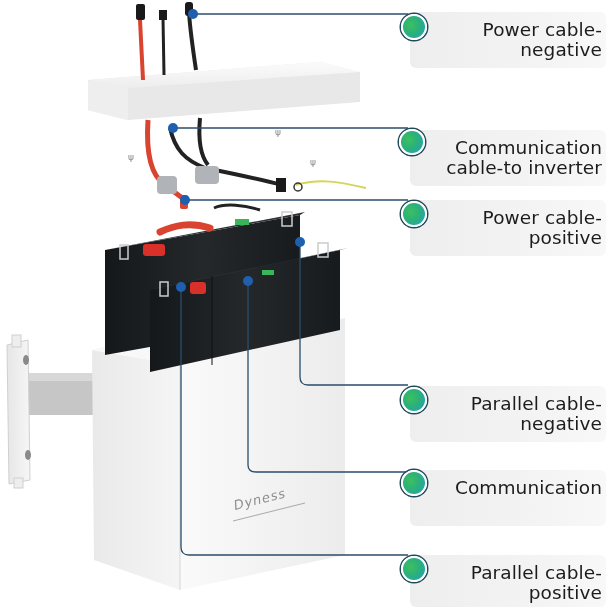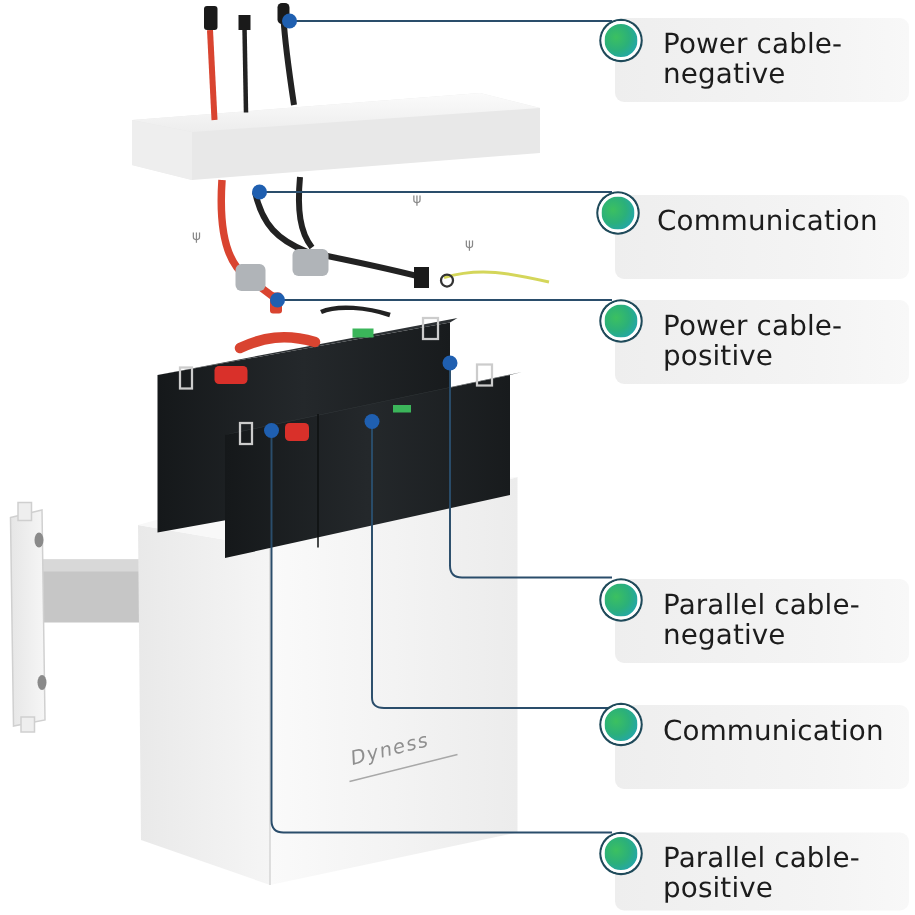--- a/index.html
+++ b/index.html
@@ -2,20 +2,21 @@
 <html><head>
 <meta charset="utf-8">
 <style>
   html, body { margin:0; padding:0; background:#ffffff; }
   body { width:610px; height:610px; position:relative; overflow:hidden; font-family:"Liberation Sans", sans-serif; }
   #stage { position:absolute; left:0; top:0; width:610px; height:610px; }
   .label-card {
     position:absolute; left:410px; width:196px;
     background:linear-gradient(90deg,#eeeeee 0%, #f4f4f4 70%, #f8f8f8 100%);
     border-radius:6px;
+    text-align:right;
   }
   .label-text {
     position:absolute; left:32px; top:8px; right:4px;
     font-size:18.5px; line-height:20px; color:#1c1c1c; letter-spacing:0.1px;
     font-family:"DejaVu Sans", sans-serif;
   }
   .label-text span { display:block; white-space:nowrap; }
   .bullet {
     position:absolute; width:22px; height:22px; border-radius:50%;
     background:radial-gradient(circle at 35% 40%, #3cc060 0%, #2bb07a 45%, #20a0c8 100%);
@@ -147,20 +148,21 @@
     <div class="label-text">
       <span>Power cable-</span>
       <span>negative</span>
     </div>
   </div>
   <div class="bullet" style="left:401px;top:14px"></div>
 
   <div class="label-card" style="top:130px;height:56px">
     <div class="label-text" style="left:28px">
       <span>Communication</span>
+      <span>cable-to inverter</span>
     </div>
   </div>
   <div class="bullet" style="left:399px;top:129px"></div>
 
   <div class="label-card" style="top:200px;height:56px">
     <div class="label-text">
       <span>Power cable-</span>
       <span>positive</span>
     </div>
   </div>

